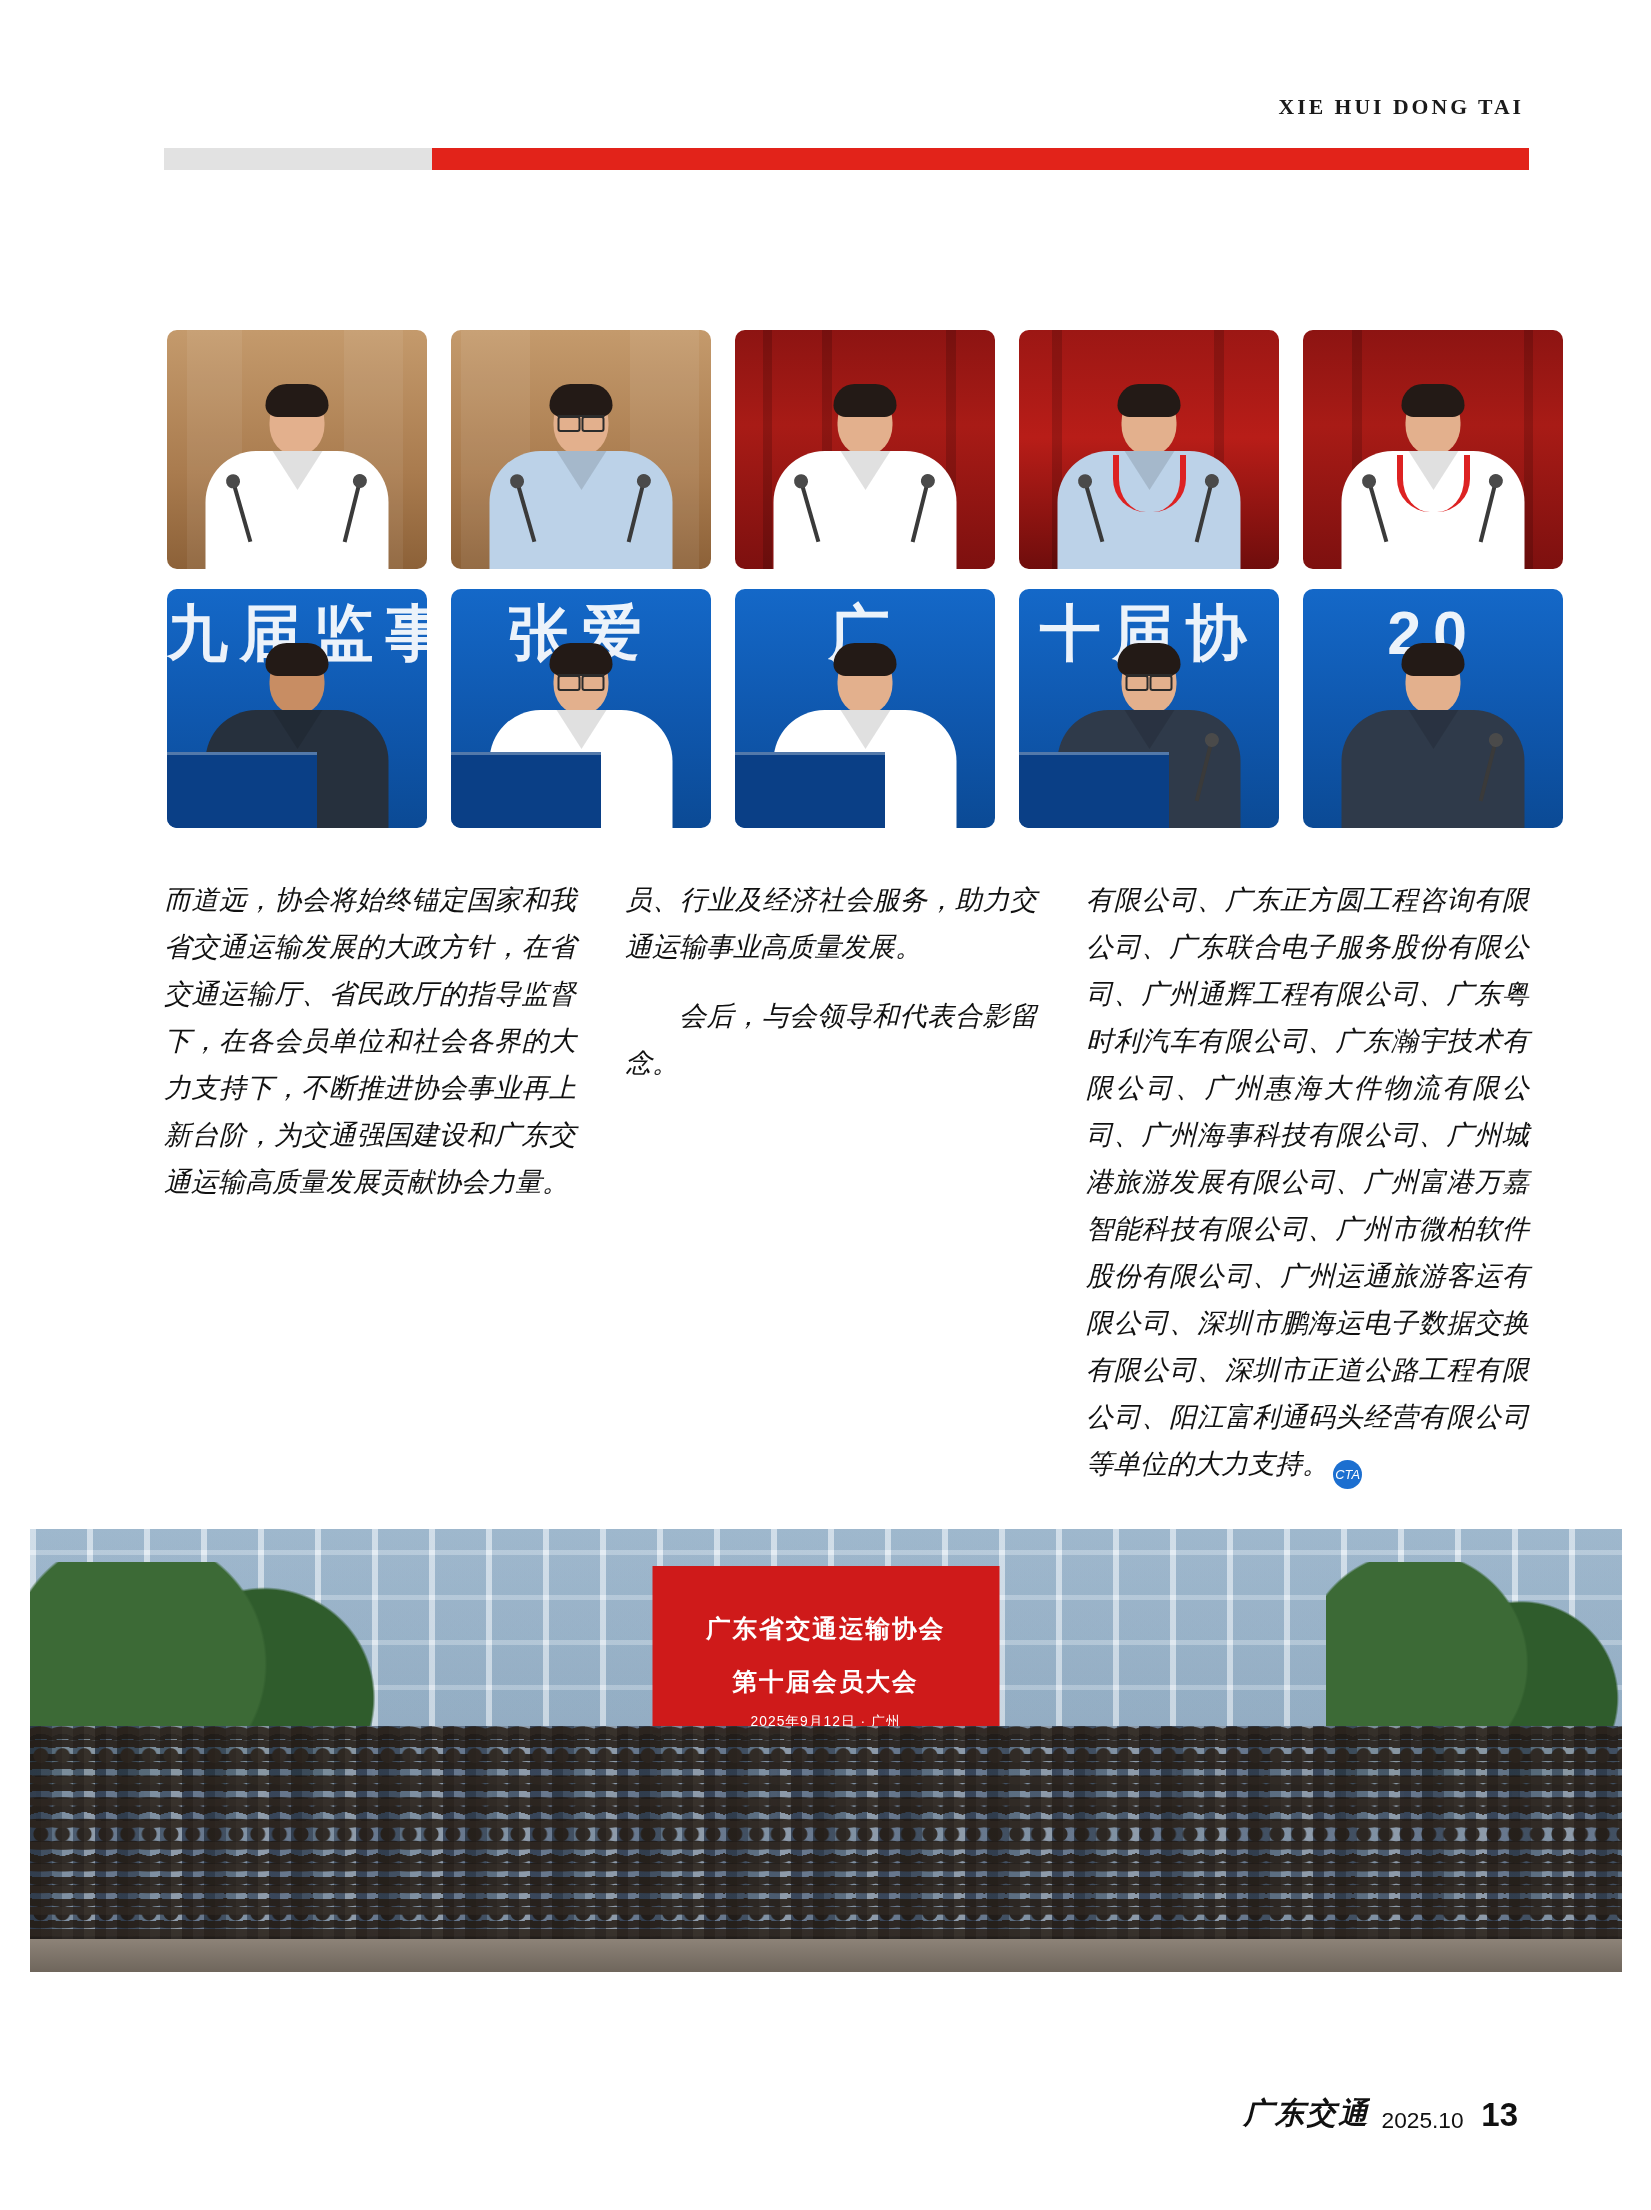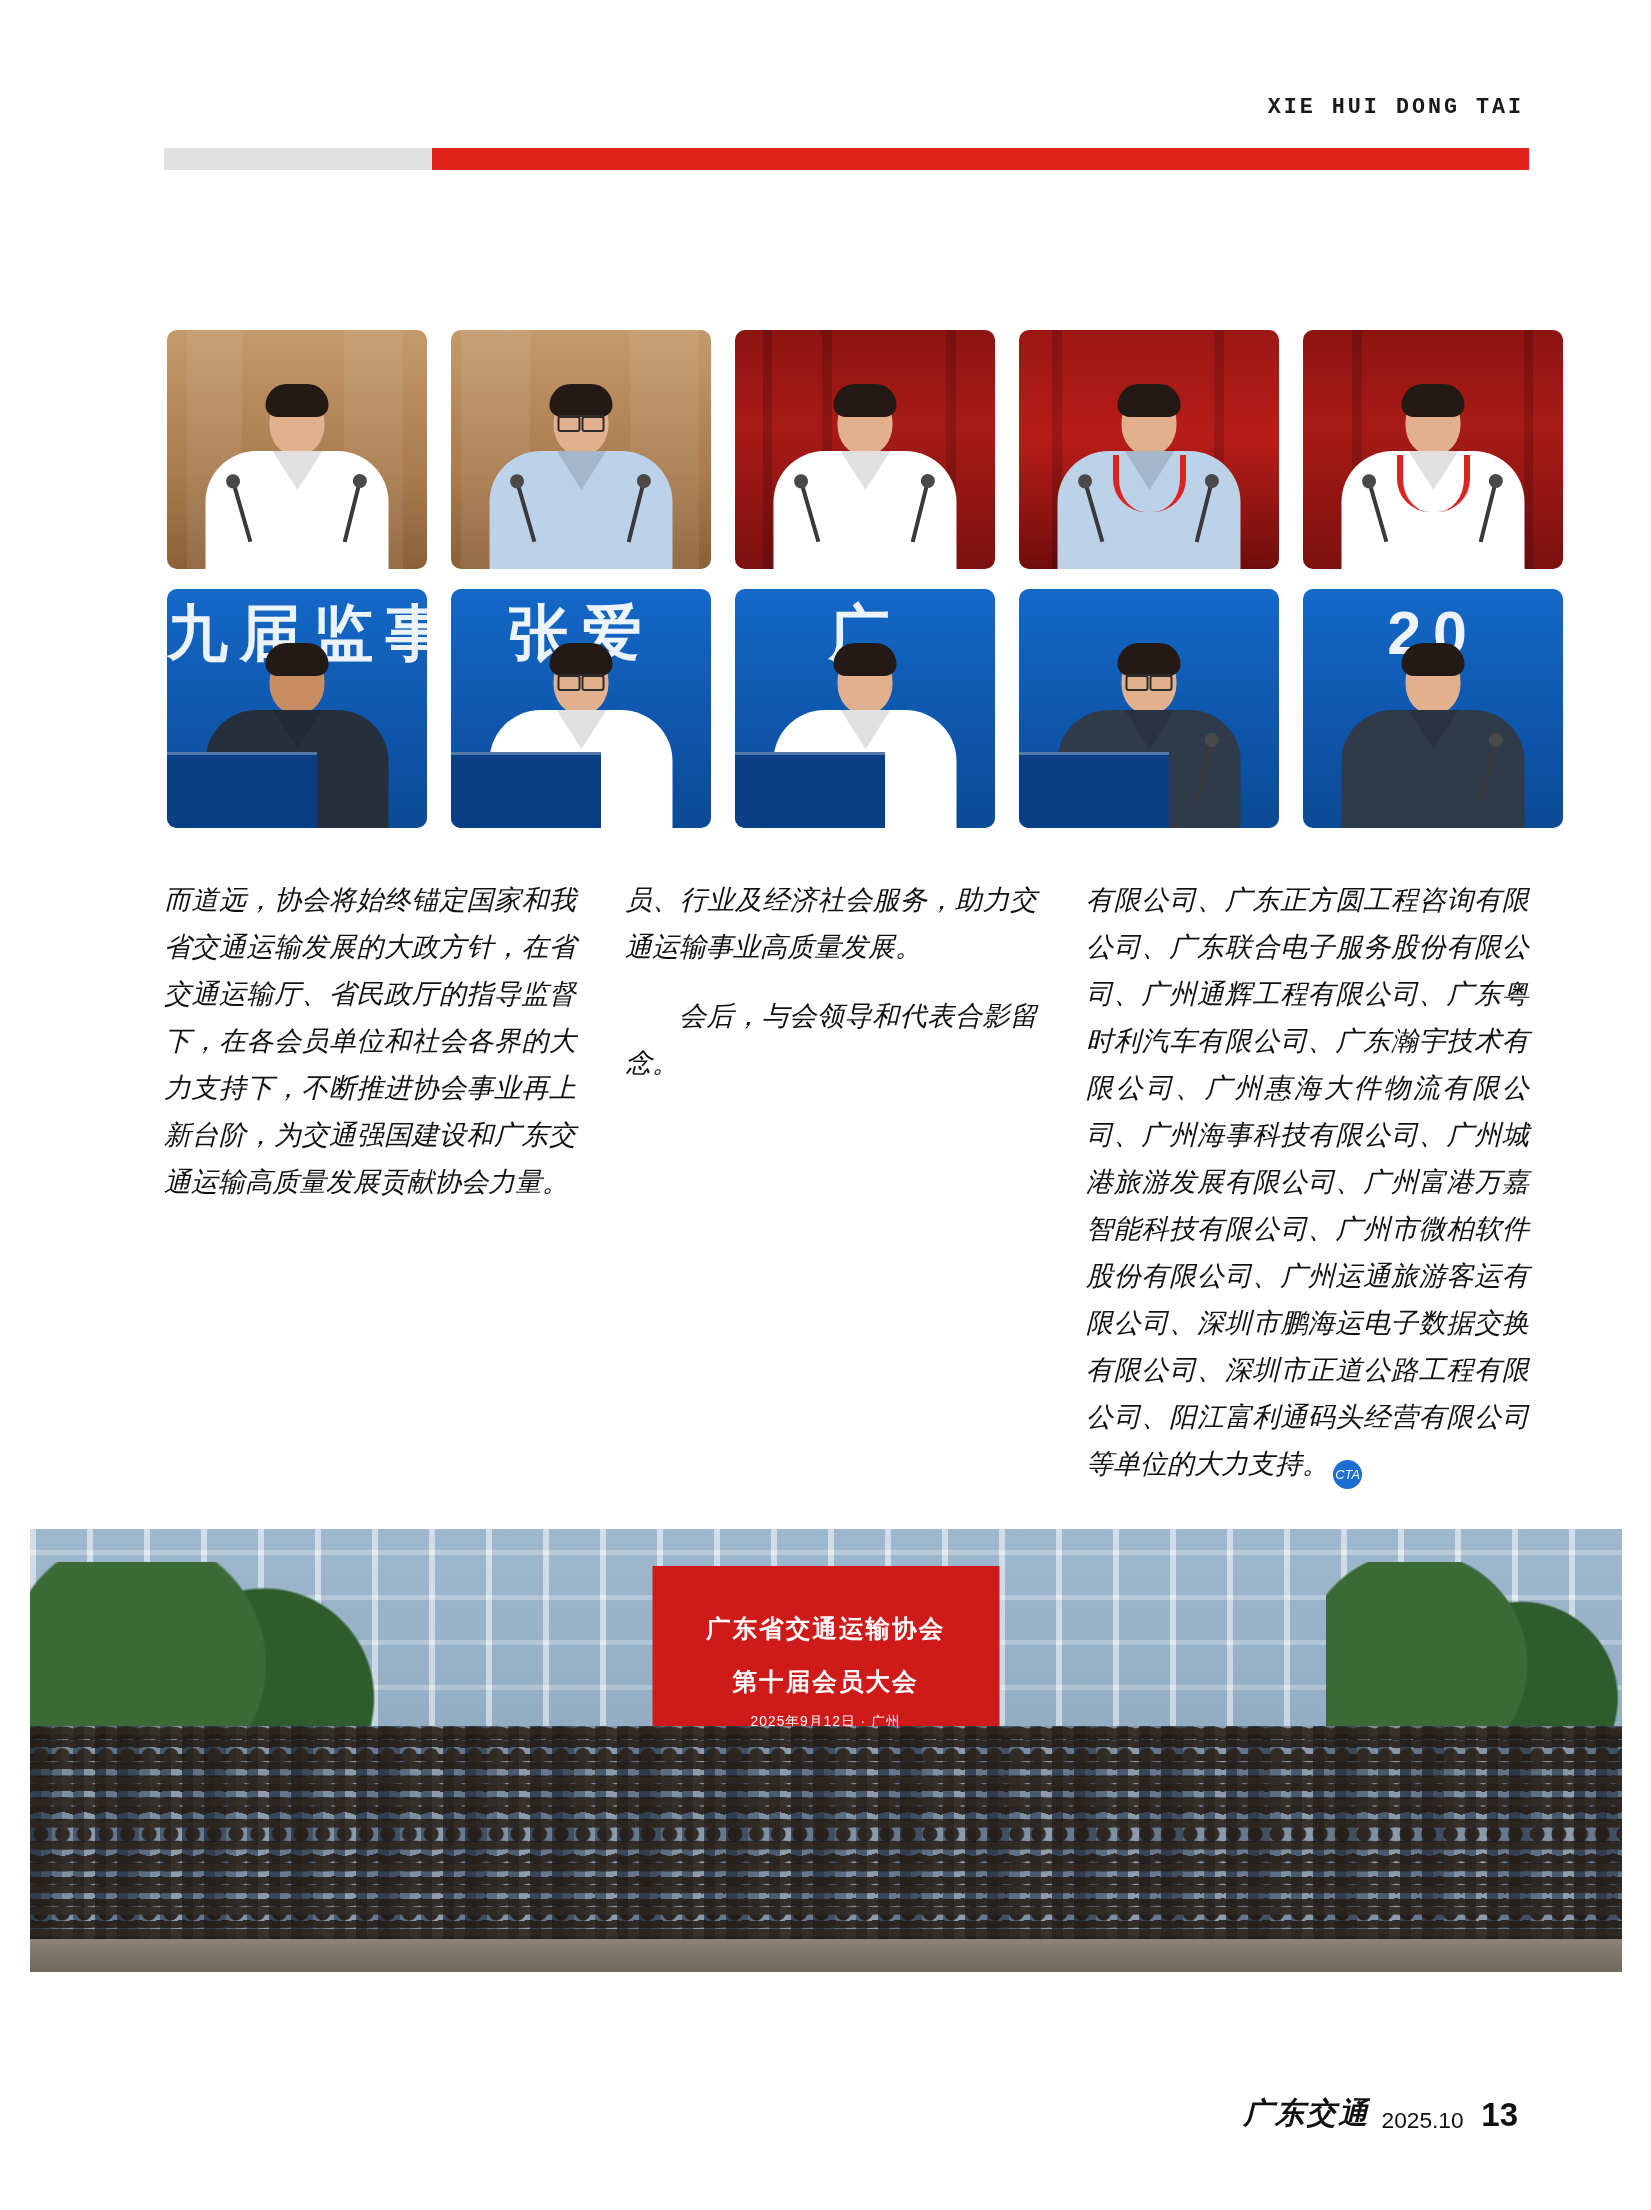--- a/index.html
+++ b/index.html
@@ -14,21 +14,21 @@
     font-family: "Liberation Serif", serif;
     color: #000;
     overflow: hidden;
   }
 
   
   .header-kicker {
     position: absolute;
     top: 95px;
     right: 128px;
-    font-family: Liberation Mono, monospace;
+    font-family: Liberation Serif, serif;
     font-size: 21.7px;
     letter-spacing: 3px;
     font-weight: 700;
     color: #1a1a1a;
   }
   .header-bar {
     position: absolute;
     top: 148px;
     left: 164px;
     width: 1365px;
@@ -407,20 +407,21 @@
           <div class="hair"></div>
         </div>
       <div class="body-sh">
           <div class="collar"></div>
         </div>
     </div>
     <div class="podium"></div>
   </div>
 
   <div class="photo p-blue">
+    <div class="bk-text">十届协</div>
     <div class="person">
       <div class="head">
           <div class="hair"></div>
           <div class="glasses"></div>
         </div>
       <div class="body-sh dark">
           <div class="collar"></div>
         </div>
     </div>
     <div class="podium"></div>

